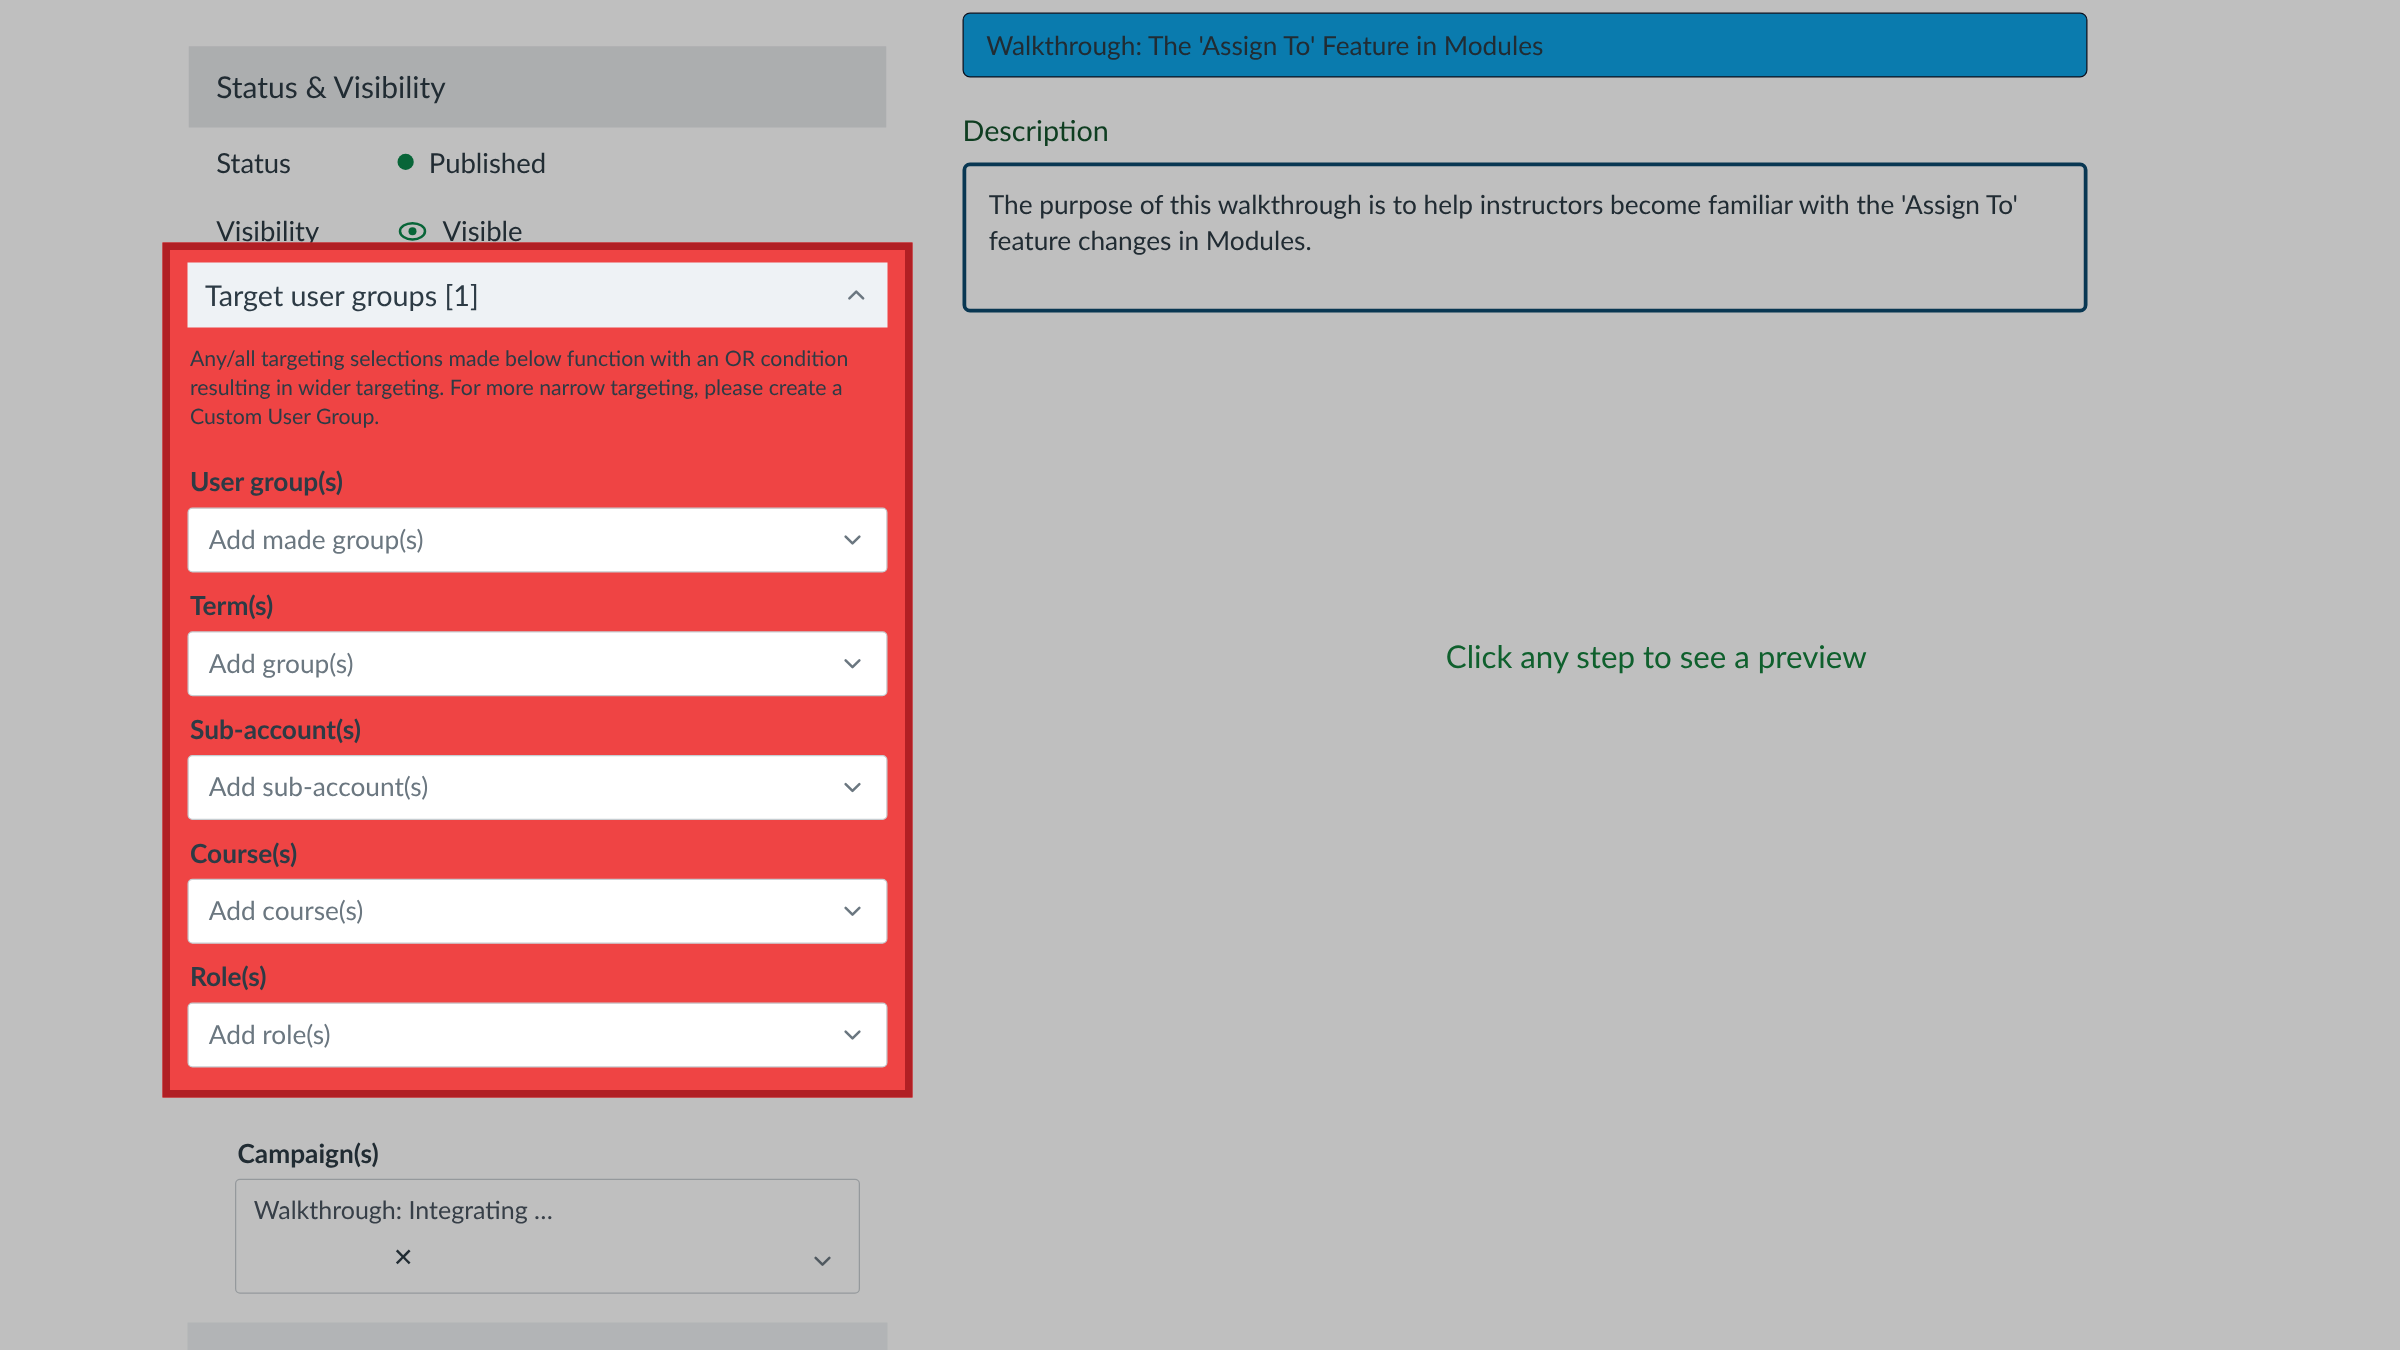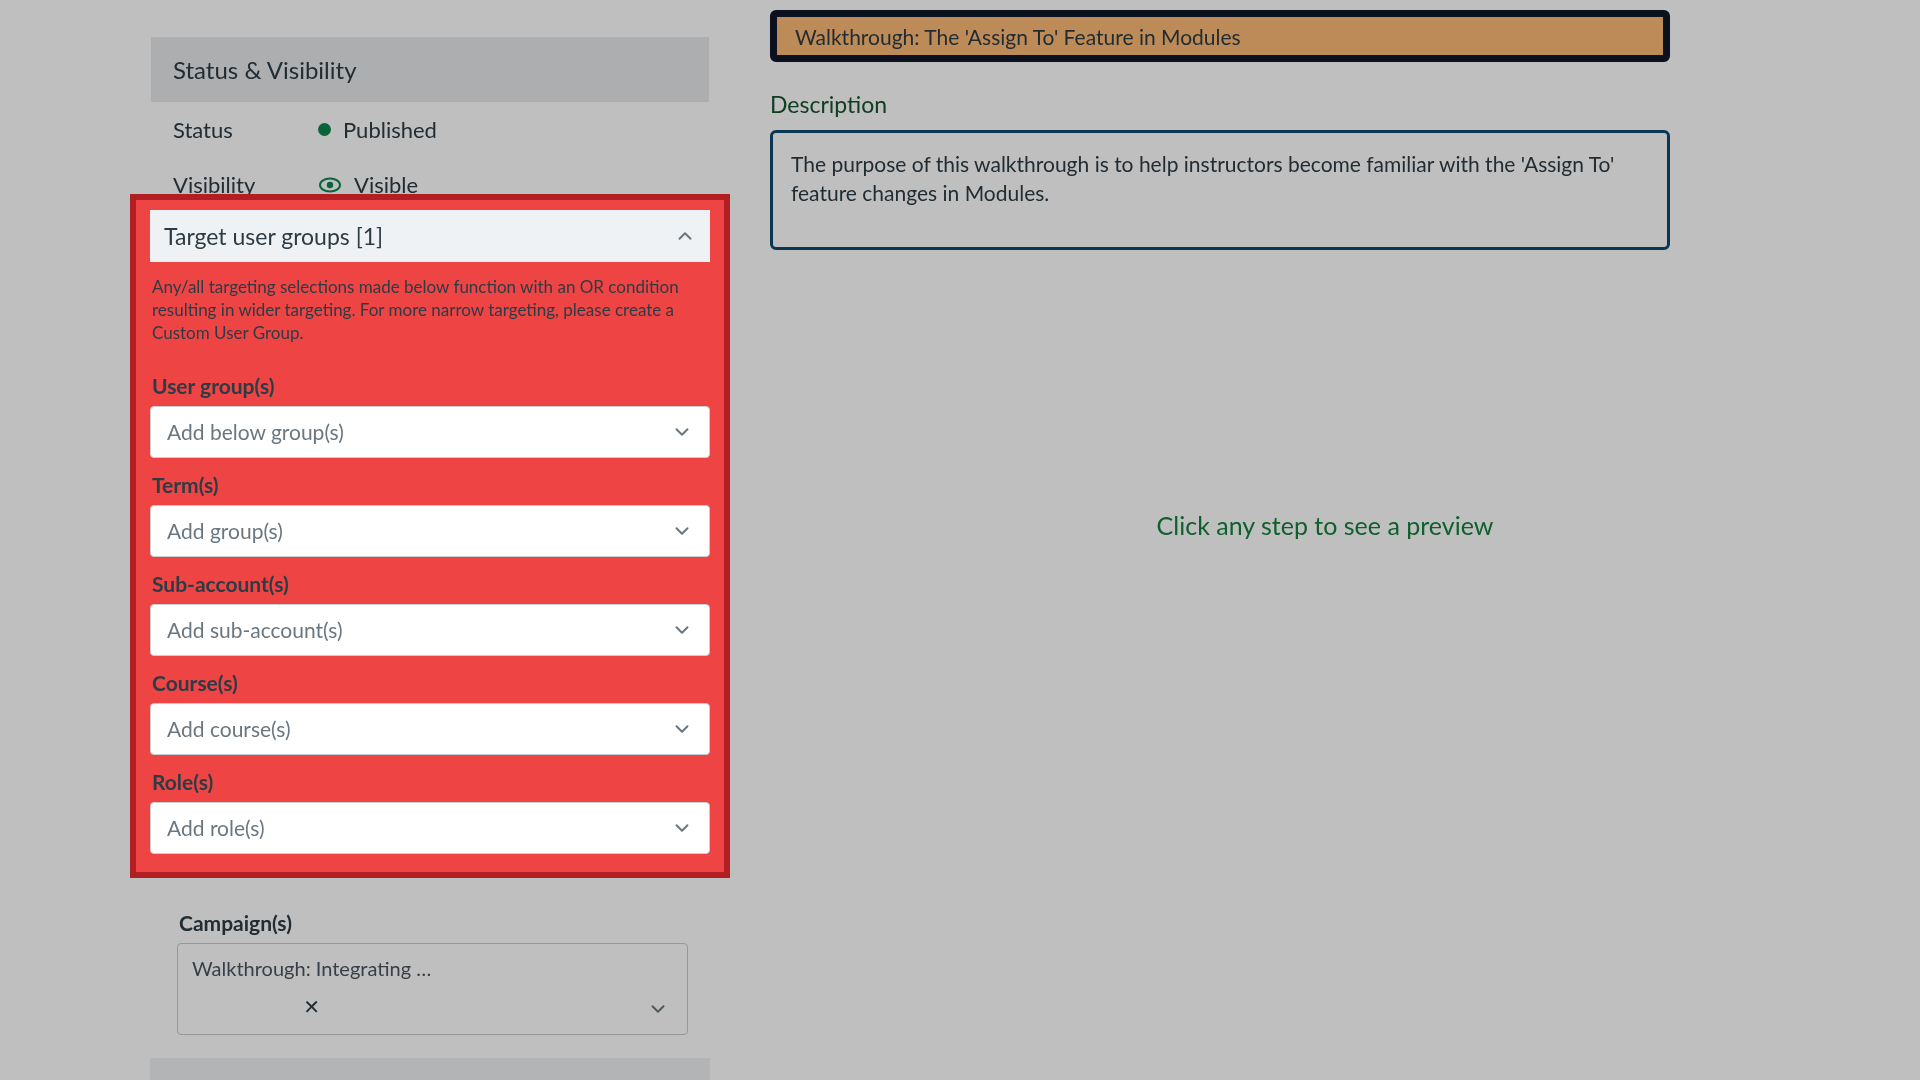--- a/index.html
+++ b/index.html
@@ -35,21 +35,21 @@
   .select { border:1px solid #c7cdd1; border-radius:4px; height:52px; display:flex; align-items:center; justify-content:space-between; padding:0 16px; font-size:21px; color:#6b7780; background:#fff; }
 
   .campaign-box { border:1px solid #c7cdd1; border-radius:4px; padding:12px 14px 8px 14px; background:#fff; min-height:92px; position:relative; }
   .chip { display:inline-flex; align-items:center; gap:14px; font-size:20px; color:#4a5560;flex-direction:column; }
   .chip-x { font-size:20px; color:#2d3b45; }
   .cbox-chev { position:absolute; right:18px; bottom:14px; }
 
   .triggers-row { background:#eef1f3; padding: 16px 22px; font-size:22px; display:flex; align-items:center; justify-content:space-between; margin-top:12px; }
 
   
-  .title-input { width:100%; max-width:900px; border:7px solid #0f172a; border-radius:6px; height:52px; padding:0 18px; font-size:21px; color:#2d3b45; background:#fdba74; display:flex; align-items:center; margin-top:10px; }
+  .title-input { width:100%; max-width:900px; border:1px solid #0f172a; border-radius:6px; height:52px; padding:0 18px; font-size:21px; color:#2d3b45; background:#0ea5e9; display:flex; align-items:center; margin-top:10px; }
   .desc-label { font-size:23px; color:#14532d; margin-top:28px; margin-bottom:12px; }
   .desc-box { width:100%; max-width:900px; border:3px solid #0c4a6e; border-radius:6px; min-height:120px; padding:16px 18px; font-size:21px; color:#2d3b45; background:#fff; line-height:1.4; }
   .preview-hint { font-size:25px; color:#15803d; text-align:center; margin-top:260px; }
 
   svg { display:block; }
 </style>
 </head>
 <body>
 
 <div class="page">
@@ -84,21 +84,21 @@
         <span>Target user groups [1]</span>
         <svg class="chev" viewBox="0 0 24 24">
             <path d="M6 15l6-6 6 6" fill="none" stroke="#6b7780" stroke-width="2.2" stroke-linecap="round" stroke-linejoin="round"></path>
           </svg>
       </div>
 
       <div class="help-text">Any/all targeting selections made below function with an OR condition resulting in wider targeting. For more narrow targeting, please create a Custom User Group.</div>
 
       <div class="field-label">User group(s)</div>
       <div class="select">
-        <span>Add below group(s)</span>
+        <span>Add made group(s)</span>
         <svg class="chev" viewBox="0 0 24 24">
             <path d="M6 9l6 6 6-6" fill="none" stroke="#6b7780" stroke-width="2.2" stroke-linecap="round" stroke-linejoin="round"></path>
           </svg>
       </div>
 
       <div class="field-label">Term(s)</div>
       <div class="select">
         <span>Add group(s)</span>
         <svg class="chev" viewBox="0 0 24 24">
             <path d="M6 9l6 6 6-6" fill="none" stroke="#6b7780" stroke-width="2.2" stroke-linecap="round" stroke-linejoin="round"></path>
@@ -123,21 +123,21 @@
 
       <div class="field-label">Role(s)</div>
       <div class="select">
         <span>Add role(s)</span>
         <svg class="chev" viewBox="0 0 24 24">
             <path d="M6 9l6 6 6-6" fill="none" stroke="#6b7780" stroke-width="2.2" stroke-linecap="round" stroke-linejoin="round"></path>
           </svg>
       </div>
     </div>
 
-    <div style="position:absolute; top:896px; left:5px; right:0; padding:0 22px;">
+    <div style="position:absolute; top:896px; left:16px; right:0; padding:0 22px;">
       <div class="field-label" style="font-weight:700;">Campaign(s)</div>
       <div class="campaign-box">
         <div class="chip">
           <span>Walkthrough: Integrating …</span>
           <span class="chip-x">✕</span>
         </div>
         <svg class="chev cbox-chev" viewBox="0 0 24 24">
             <path d="M6 9l6 6 6-6" fill="none" stroke="#6b7780" stroke-width="2.2" stroke-linecap="round" stroke-linejoin="round"></path>
           </svg>
       </div>

